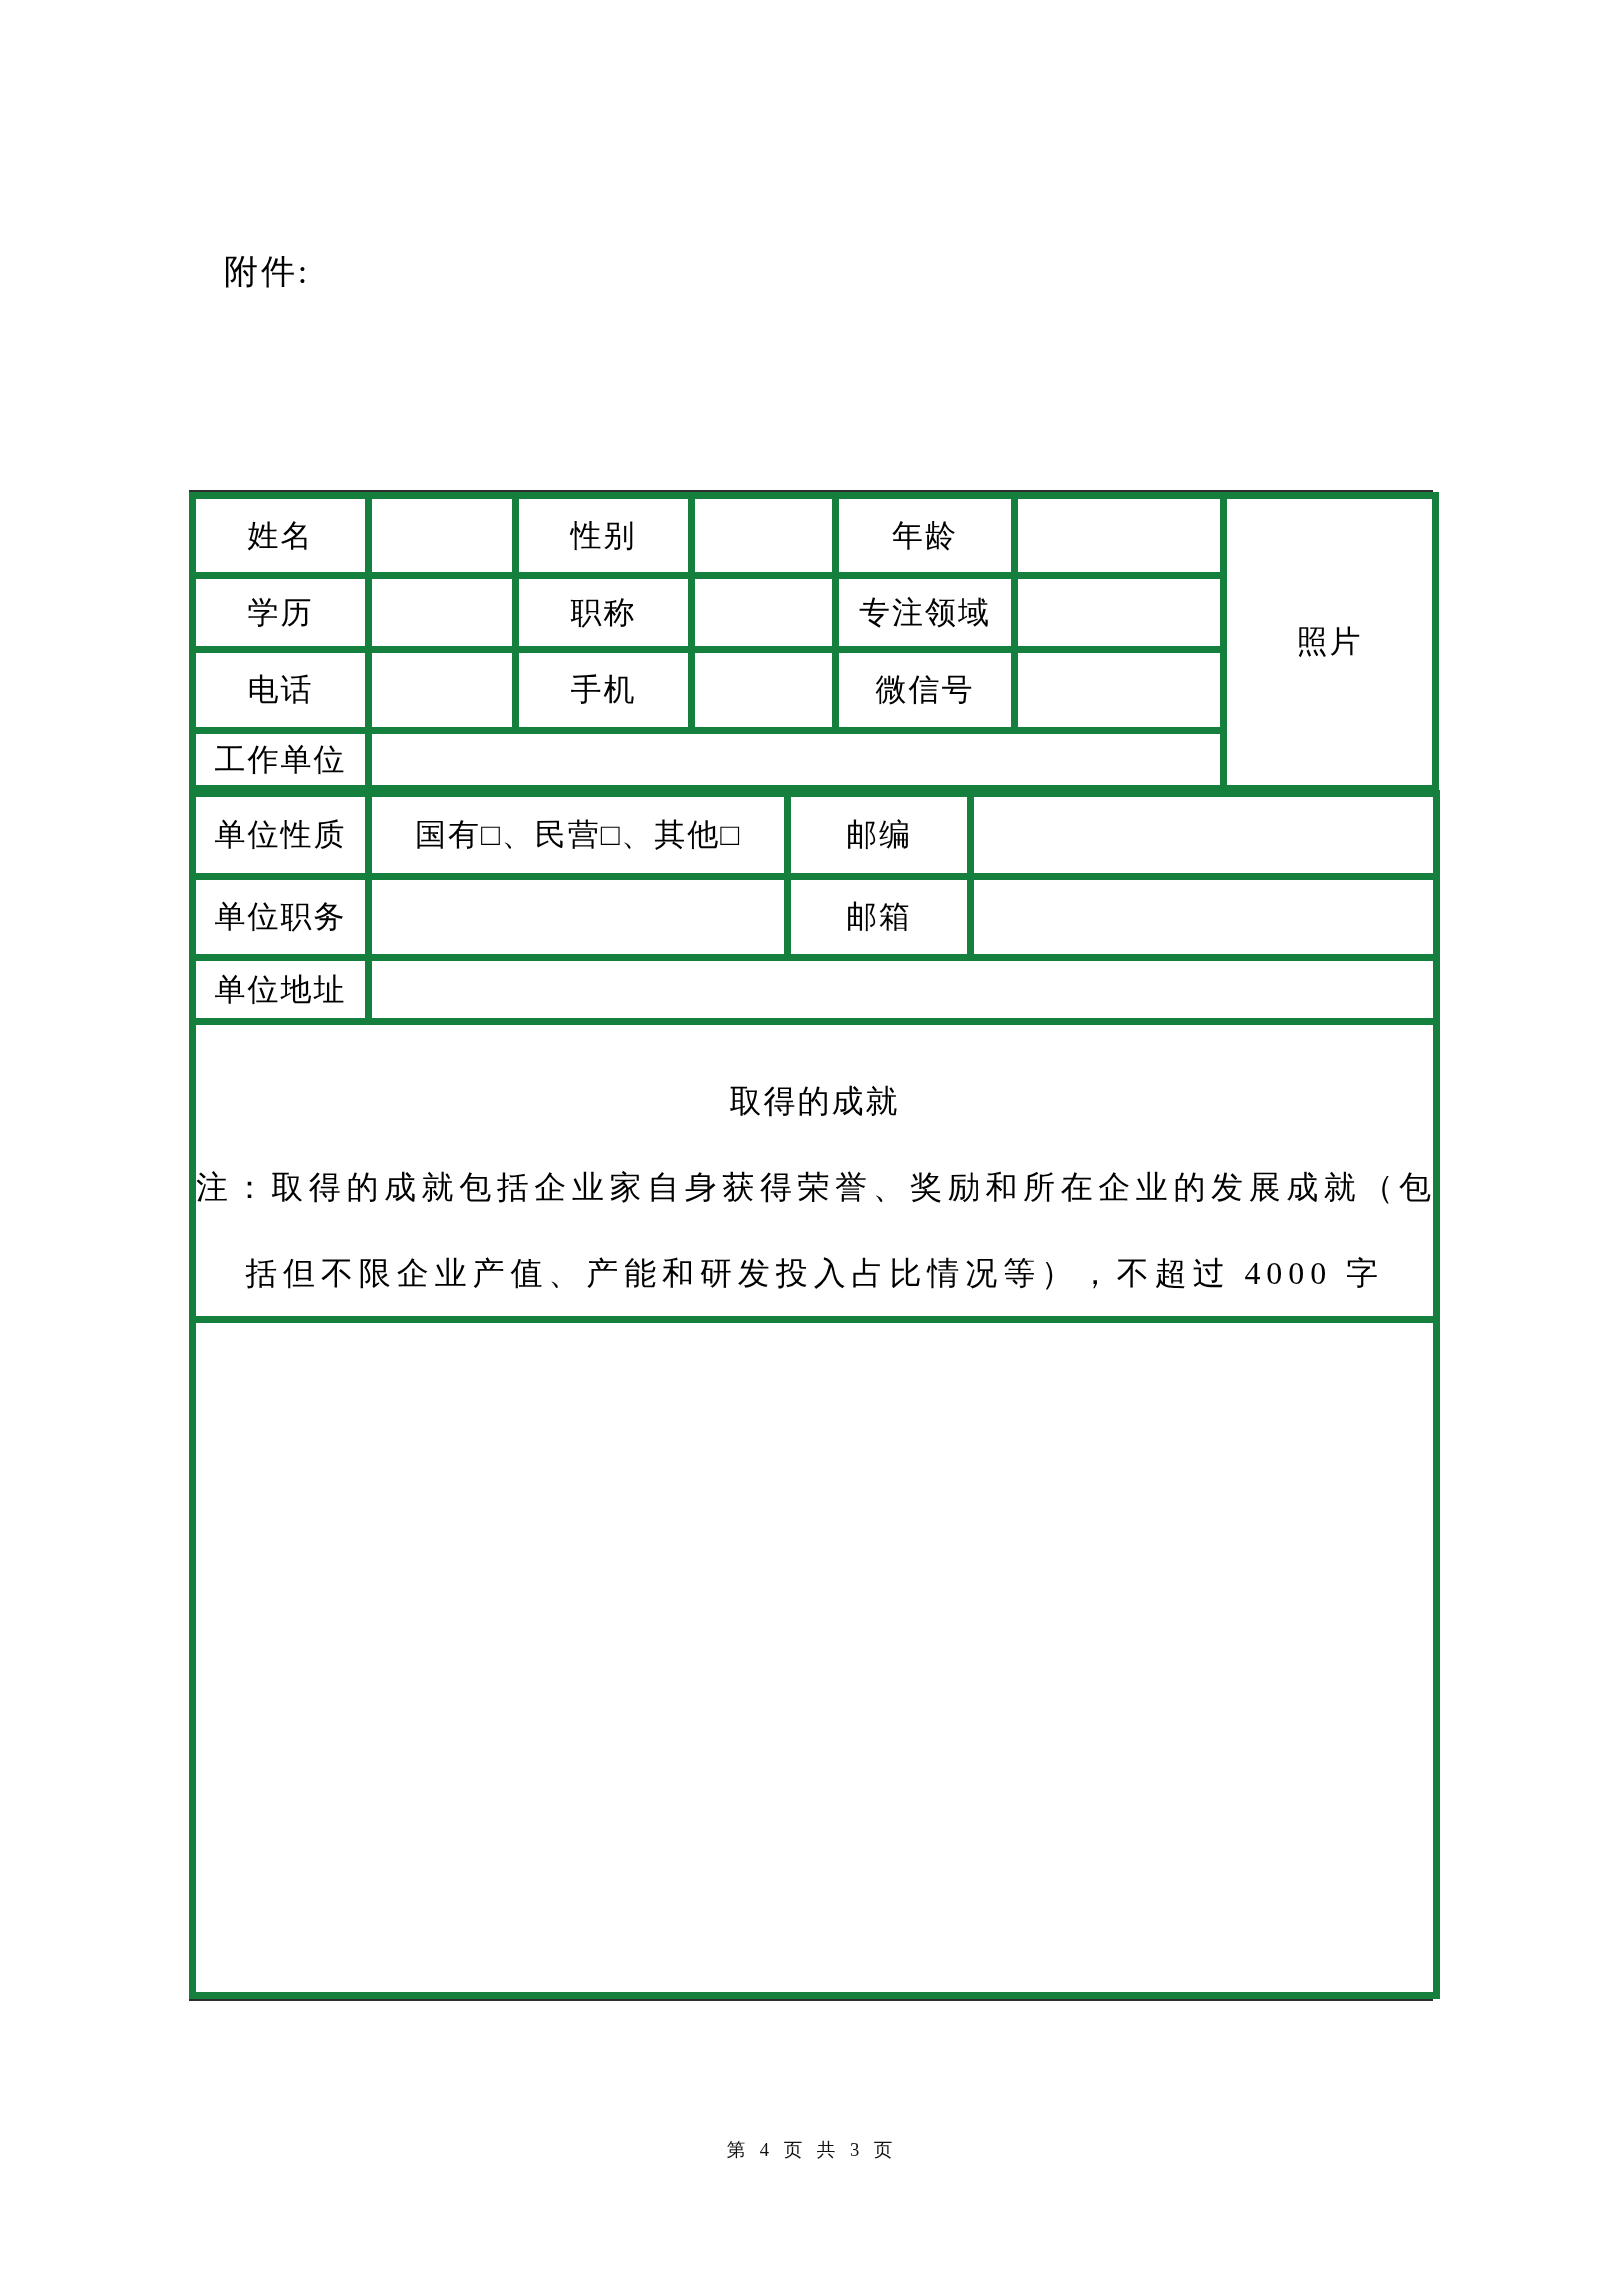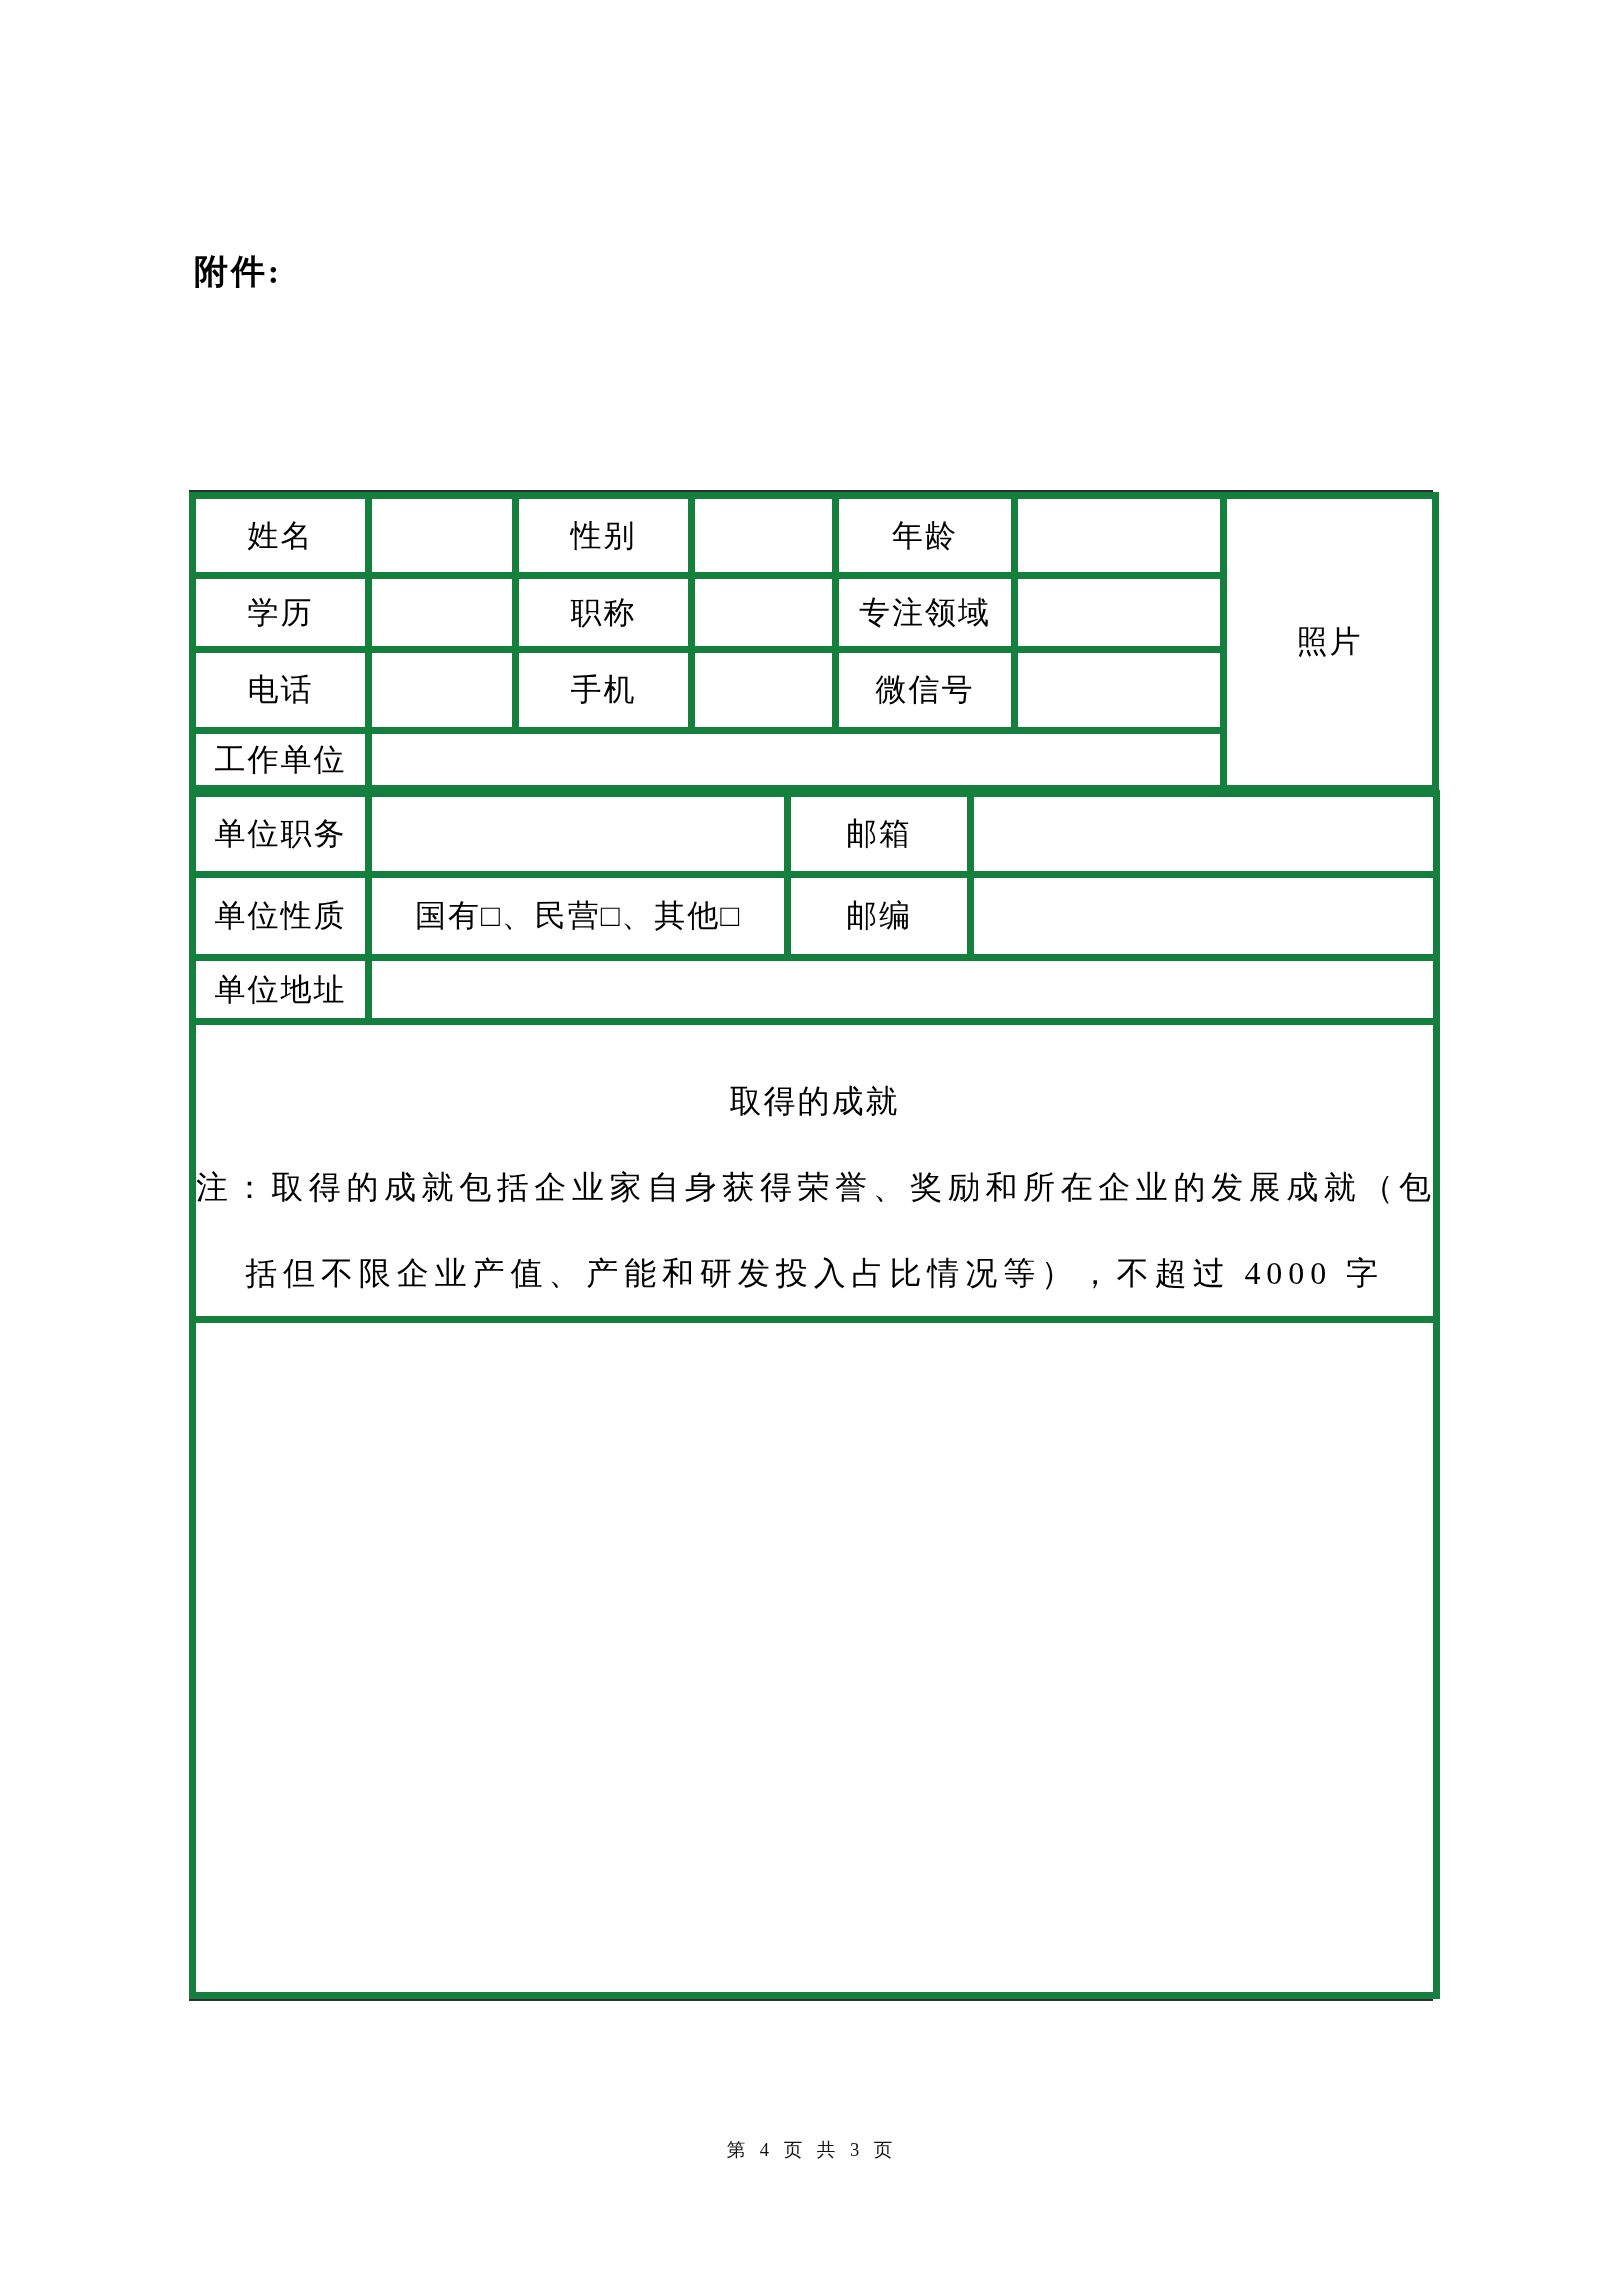--- a/index.html
+++ b/index.html
@@ -8,24 +8,24 @@
     position: relative;
     width: 1621px;
     height: 2293px;
     background: #ffffff;
     color: #000000;
     font-family: "Liberation Serif", "DejaVu Serif", serif;
     overflow: hidden;
   }
   .attachment-label {
     position: absolute;
-    left: 194px;
+    left: 224px;
     top: 249px;
     font-size: 34px;
-    font-weight: bold;
+    font-weight: normal;
     letter-spacing: 2.9px;
     white-space: nowrap;
   }
   .doc-title {
     position: absolute;
     left: 0;
     top: 321px;
     width: 100%;
     text-align: center;
     font-size: 51px;
@@ -147,30 +147,30 @@
       </table>
 
     <table class="form-table tableB">
       <colgroup>
         <col style="width:176px">
           <col style="width:419px">
           <col style="width:183px">
           <col style="width:466px">
       </colgroup>
       <tbody>
-          <tr style="height:81px">
+          <tr style="height:83px">
+        <td>单位性质</td>
+        <td class="cell-options">国有□、民营□、其他□</td>
+        <td>邮编</td>
+        <td></td>
+      </tr>
+      <tr style="height:81px">
         <td>单位职务</td>
         <td></td>
         <td>邮箱</td>
-        <td></td>
-      </tr>
-      <tr style="height:83px">
-        <td>单位性质</td>
-        <td class="cell-options">国有□、民营□、其他□</td>
-        <td>邮编</td>
         <td></td>
       </tr>
       <tr style="height:64px">
         <td>单位地址</td>
         <td colspan="3"></td>
       </tr>
       <tr style="height:258px">
         <td colspan="4" class="achieve-cell">
           <div class="achieve-heading">取得的成就</div>
           <div class="achieve-note-line1">注：取得的成就包括企业家自身获得荣誉、奖励和所在企业的发展成就（包</div>

